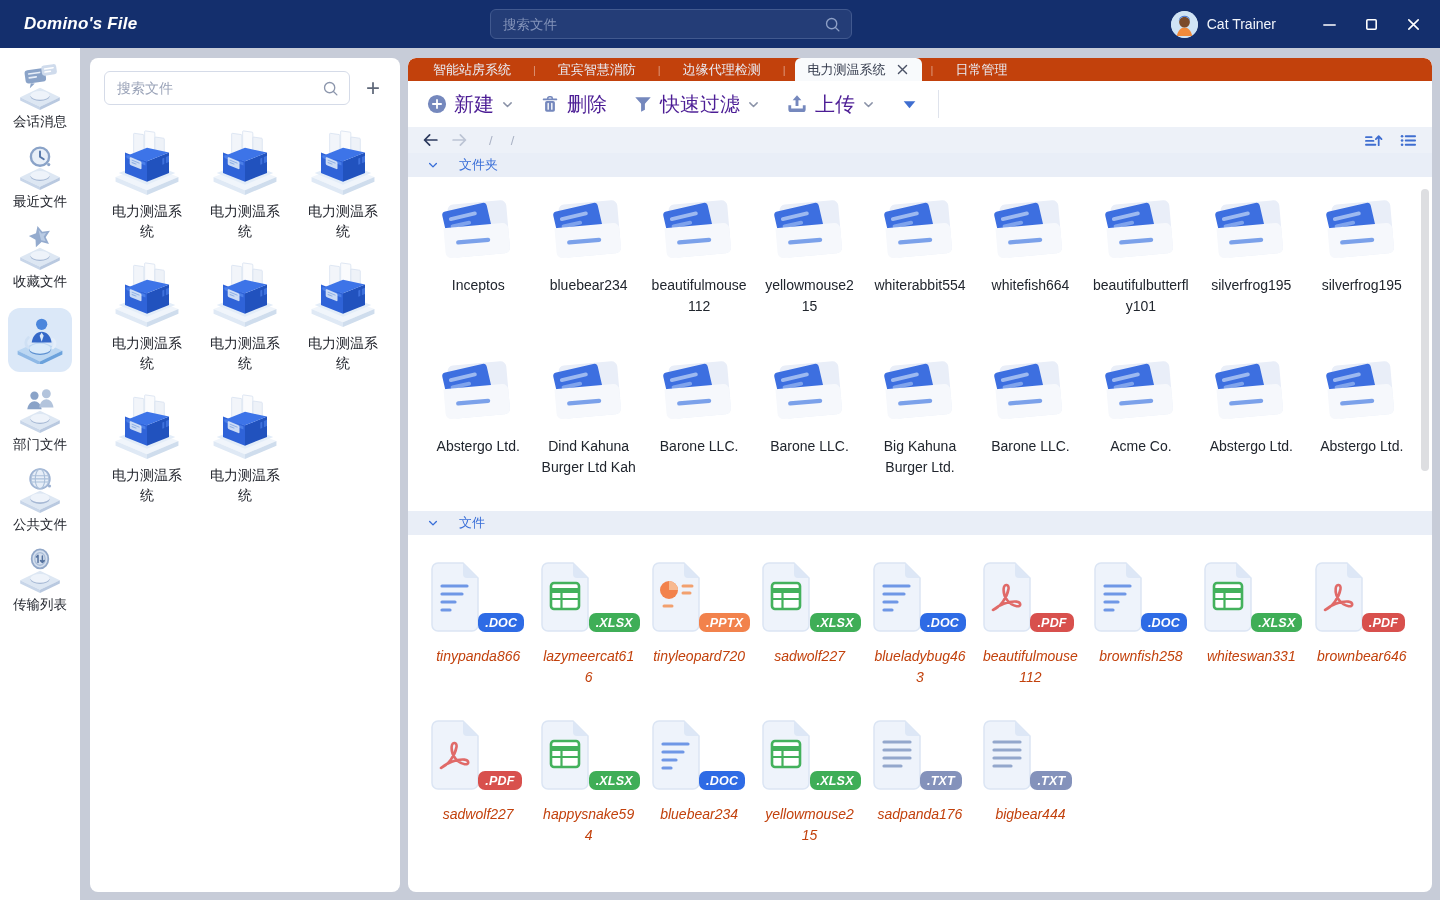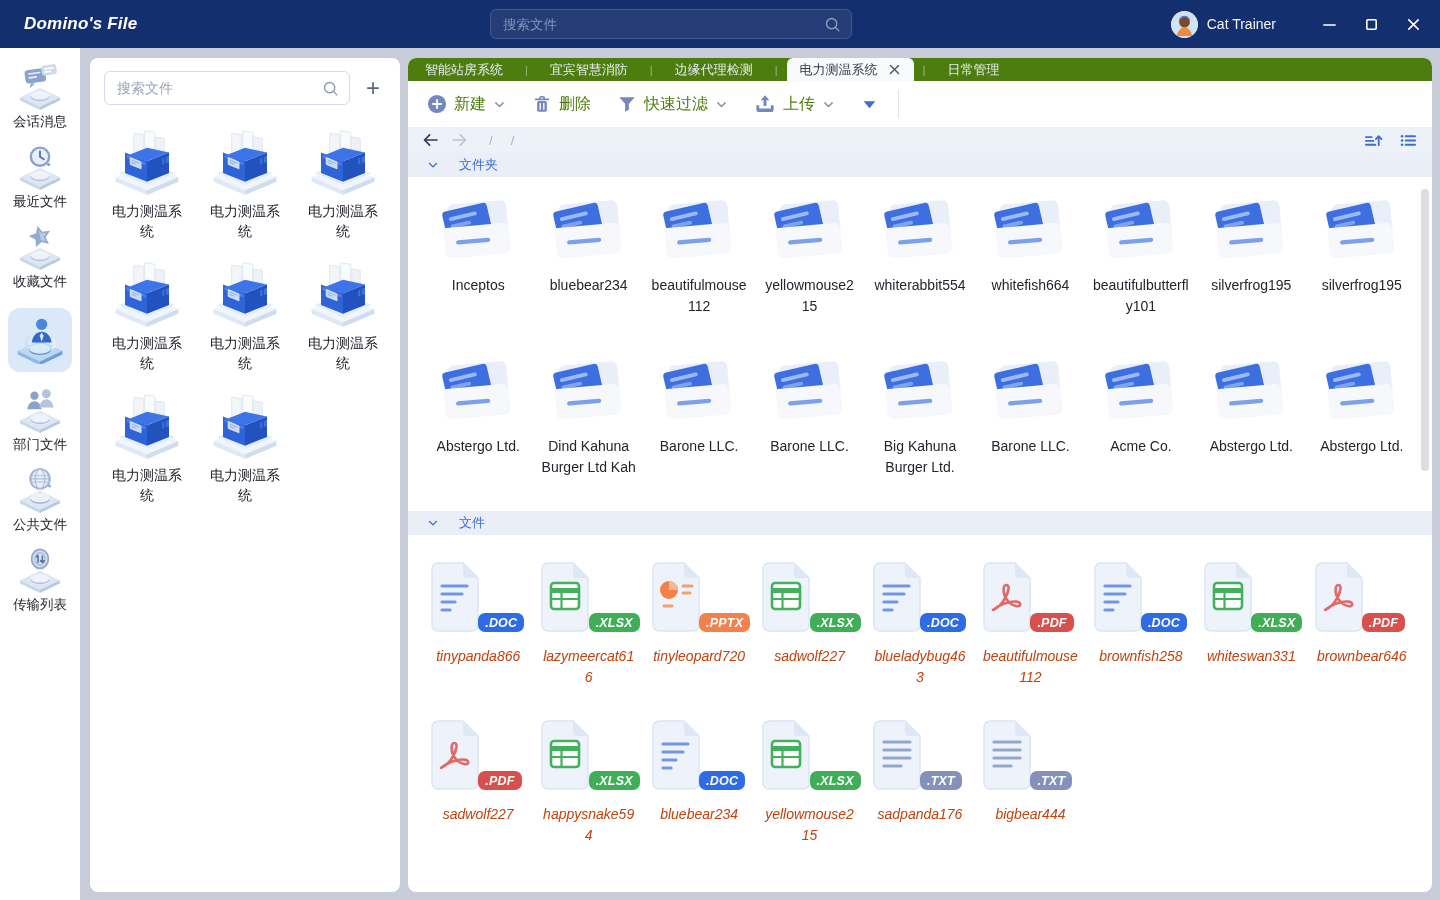--- a/index.html
+++ b/index.html
@@ -36,31 +36,31 @@
   .lp-search input::placeholder { color:#9aa3b8; }
   .lp-search .mag { width:17px; height:17px; color:#8d97ad; margin-right:10px; flex:none; }
   .lp-add { width:30px; height:30px; margin-left:8px; border:0; background:transparent; color:#5e6778; font-size:24px; line-height:26px; font-weight:300; cursor:pointer; font-family:inherit; }
   .lp-grid { display:grid; grid-template-columns:repeat(3,1fr); padding:14px 8px 0; row-gap:20px; }
   .lp-item { text-align:center; }
   .lp-item svg { width:78px; height:66px; display:block; margin:0 auto; }
   .lp-label { display:block; font-size:14px; line-height:20px; color:#23262e; max-width:76px; margin:6px auto 0; }
 
   
   .main-panel { position:absolute; left:408px; top:58px; width:1024px; height:834px; background:#fff; border-radius:8px; display:flex; flex-direction:column; overflow:hidden; }
-  .tabbar { height:23px; background:#4d7c0f; flex:none; display:flex; align-items:flex-end; padding-left:4px; border-radius:8px 8px 0 0; }
+  .tabbar { height:23px; background:#c2410c; flex:none; display:flex; align-items:flex-end; padding-left:12px; border-radius:8px 8px 0 0; }
   .tab { display:flex; align-items:center; }
   .tab .sep { color:rgba(255,255,255,.45); font-size:11px; padding:0 9px; }
   .tab:first-child .sep { display:none; }
   .tab .pill { display:flex; align-items:center; height:23px; padding:0 13px; font-size:13px; color:#e9edf6; }
   .tab.active .pill { background:#f8fafc; color:#333a4c; border-radius:6px 6px 0 0; }
   .tab .tab-close { display:none; width:13px; height:13px; margin-left:10px; color:#4b5266; }
   .tab.active .tab-close { display:inline-block; }
 
   .toolbar { height:46px; flex:none; display:flex; align-items:center; padding-left:19px; background:#fff; }
-  .toolbtn { display:flex; align-items:center; gap:7px; font-size:16px; color:#4d7c0f; margin-right:26px; cursor:pointer; }
+  .toolbtn { display:flex; align-items:center; gap:7px; font-size:20px; color:#4c1d95; margin-right:26px; cursor:pointer; }
   .toolbtn svg.tb-ic { width:20px; height:20px; color:#7588bd; }
   .toolbtn svg.chev { width:13px; height:13px; color:#8b93a8; }
   .caret-solo { width:17px; height:17px; color:#3f6ed0; margin-right:20px; cursor:pointer; }
   .tool-divider { width:1px; height:28px; background:#dfe3ec; }
 
   .breadcrumb { height:26px; flex:none; background:#edf1f8; display:flex; align-items:center; padding:0 14px; font-size:13px; }
   .bc-arrow { width:17px; height:14px; margin-right:12px; }
   .bc-back { color:#2c3a5e; cursor:pointer; }
   .bc-fwd { color:#bcc4d4; }
   .crumbs { display:flex; align-items:center; }

